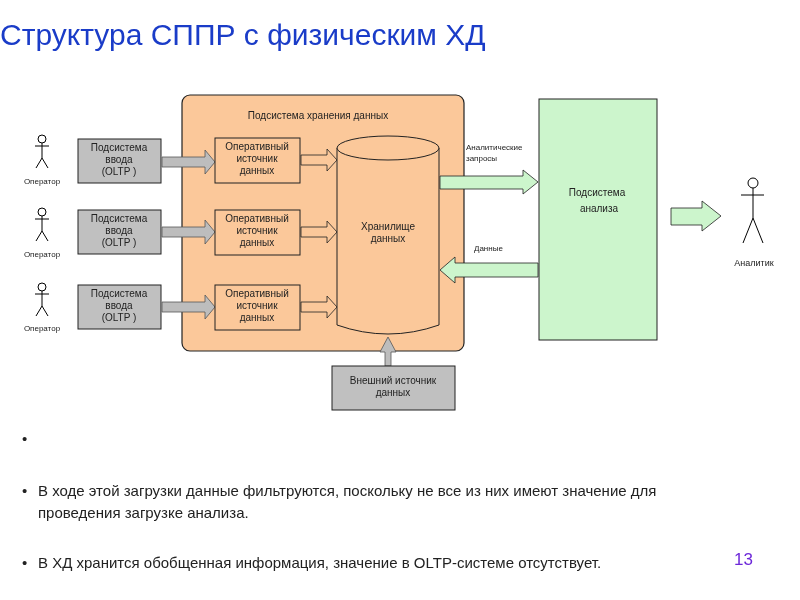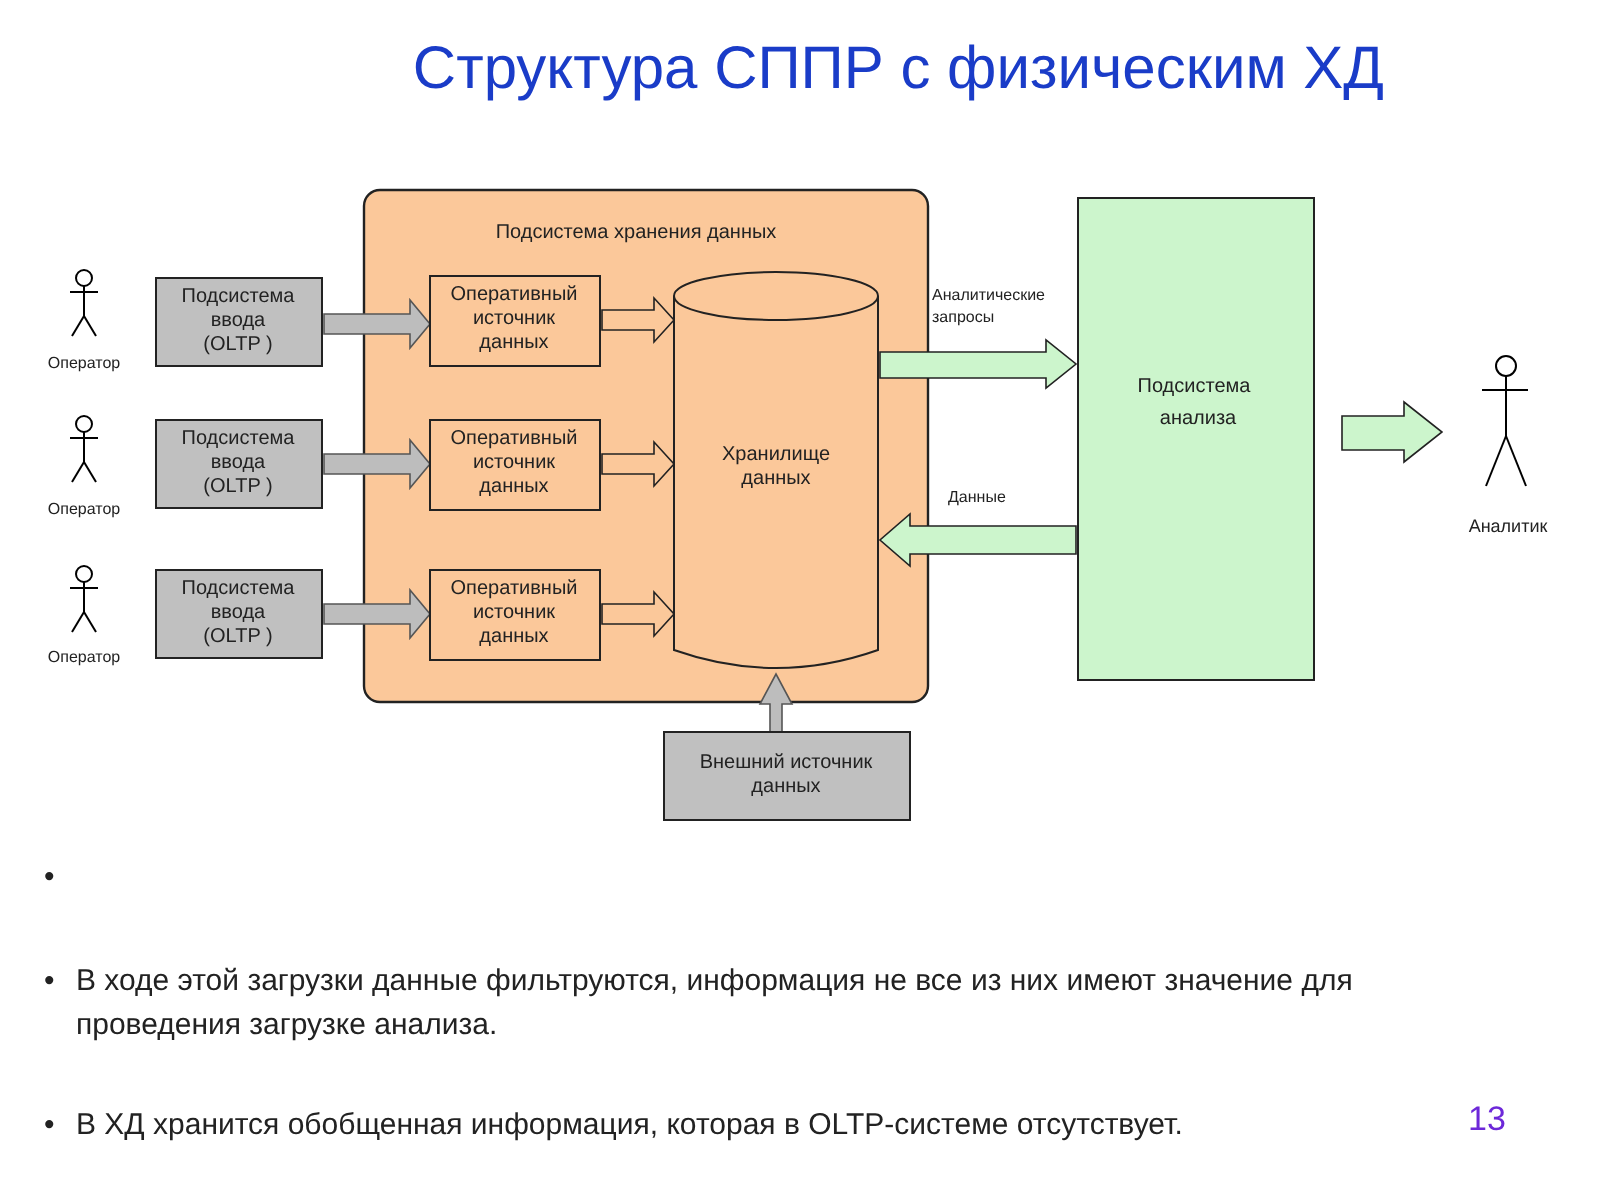--- a/index.html
+++ b/index.html
@@ -1,17 +1,17 @@
 <!DOCTYPE html>
 <html><head>
 <meta charset="utf-8">
 <style>
   html, body { margin:0; padding:0; background:#ffffff; }
   body { width:800px; height:600px; position:relative; overflow:hidden; font-family:"Liberation Sans", sans-serif; }
-  .title { position:absolute; left:0; top:18px; width:692px; text-align:right; font-size:30px; color:#1a3cc8; }
+  .title { position:absolute; left:0; top:18px; width:692px; text-align:left; font-size:30px; color:#1a3cc8; }
   svg.diagram { position:absolute; left:0; top:0; }
   svg text { font-family:"Liberation Sans", sans-serif; fill:#222; }
   .bullets { position:absolute; left:22px; top:424px; width:770px; font-size:15px; color:#222; }
   .bullet { position:absolute; left:0; width:760px; padding-left:16px; line-height:22px; }
   .bullet .dot { position:absolute; left:0; top:0; }
   .page-num { position:absolute; left:734px; top:550px; font-size:17px; color:#6d28d9; }
 </style>
 </head>
 <body>
 
@@ -125,22 +125,22 @@
   </g>
   <text x="754" y="266" font-size="9" text-anchor="middle">Аналитик</text>
 </svg>
 
 <div class="bullets">
   <div class="bullet" style="top:4px;">
     <span class="dot">•</span>
   </div>
   <div class="bullet" style="top:56px;">
     <span class="dot">•</span>
-    <span>В ходе этой загрузки данные фильтруются, информация не все из них имеют значение для</span><br>
+    <span>В ходе этой загрузки данные фильтруются, поскольку не все из них имеют значение для</span><br>
     <span>проведения загрузке анализа.</span>
   </div>
   <div class="bullet" style="top:128px;">
     <span class="dot">•</span>
-    <span>В ХД хранится обобщенная информация, которая в OLTP-системе отсутствует.</span>
+    <span>В ХД хранится обобщенная информация, значение в OLTP-системе отсутствует.</span>
   </div>
 </div>
 
 <div class="page-num">13</div>
 
 </body></html>

